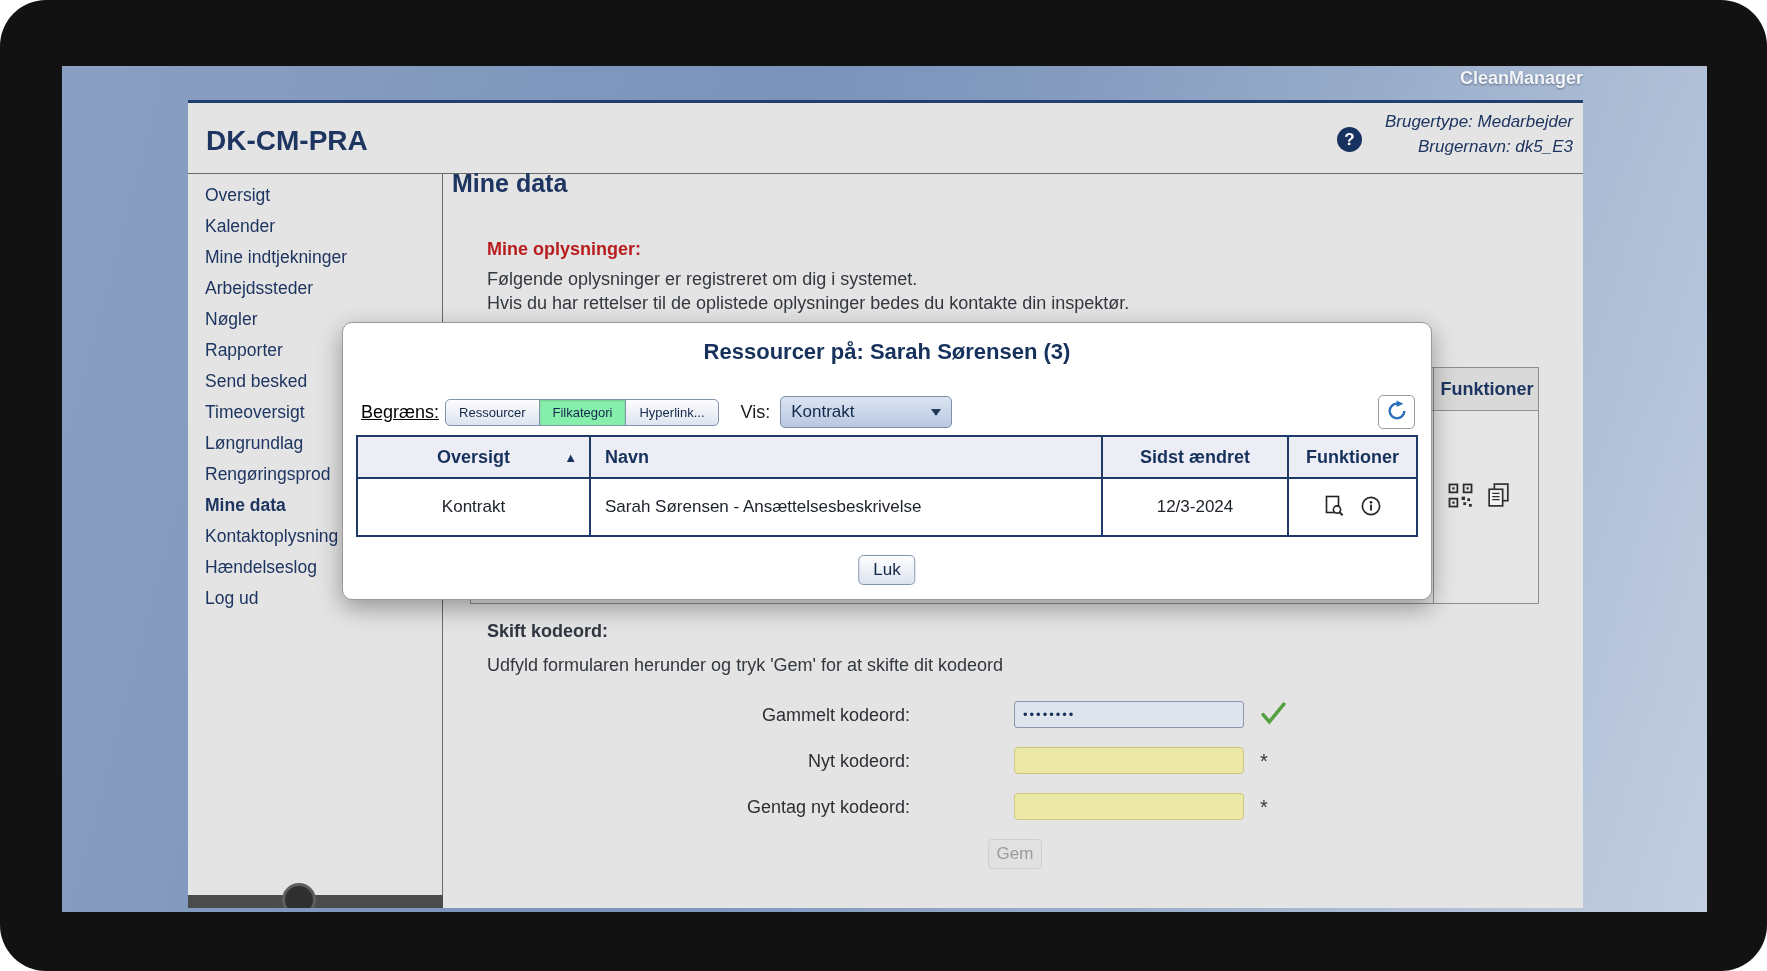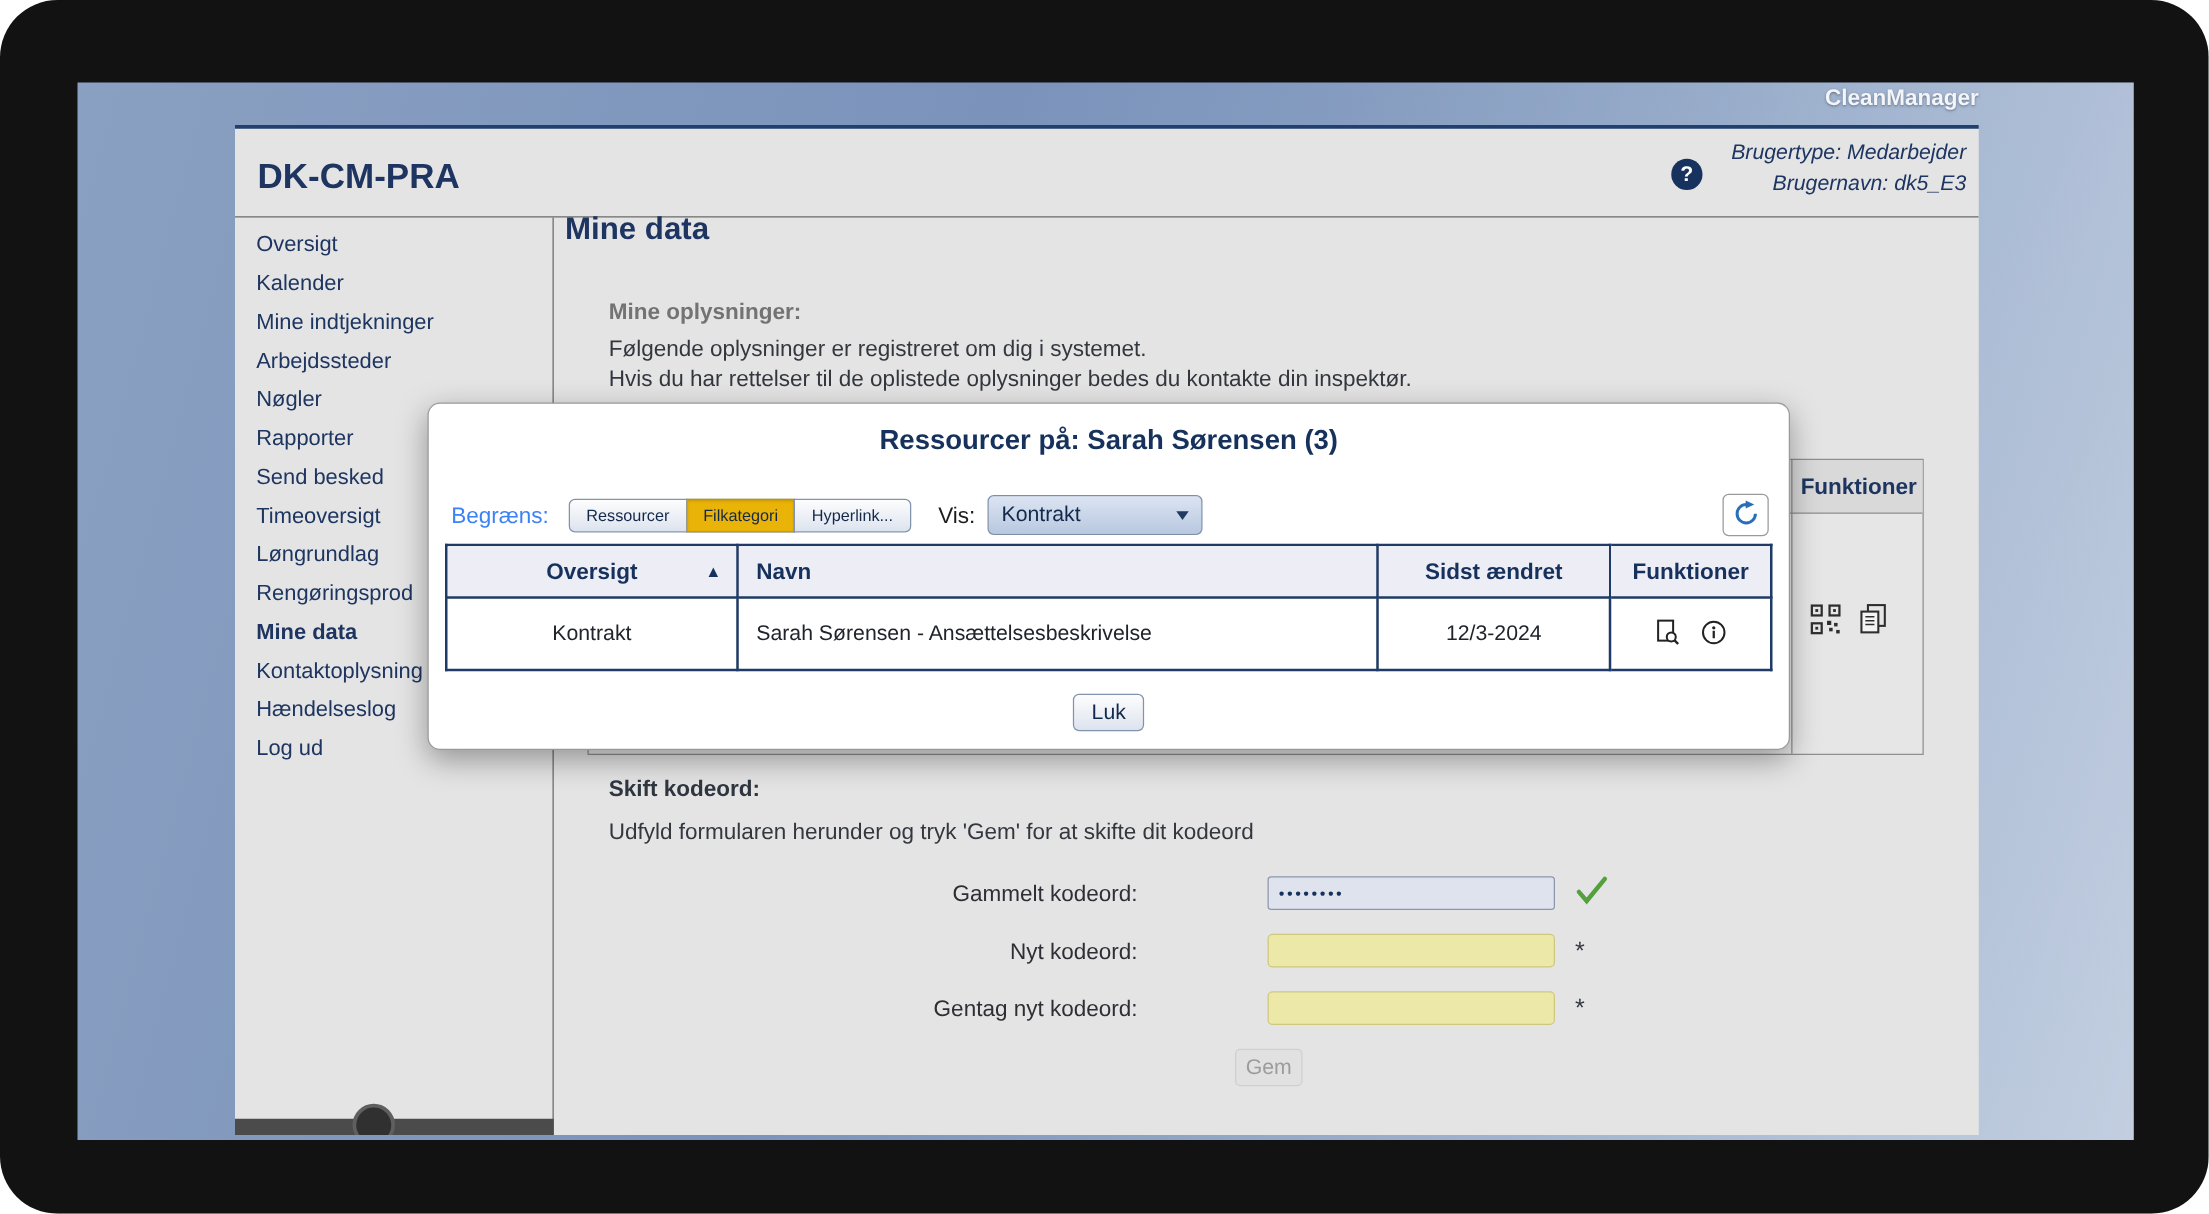--- a/index.html
+++ b/index.html
@@ -21,21 +21,21 @@
     display:flex;align-items:center;justify-content:center;font-size:17px;font-weight:bold;cursor:pointer;}
   .user-info{position:absolute;right:10px;top:6px;text-align:right;font-style:italic;font-size:17px;line-height:25px;color:#1d3560;}
 
   .header-divider{position:absolute;left:0;top:70px;width:100%;border-top:1px solid #6a6a6a;}
 
   .sidebar{position:absolute;left:0;top:71px;width:255px;height:737px;border-right:1px solid #6a6a6a;padding-top:6px;}
   .side-item{height:31px;line-height:31px;padding-left:17px;font-size:17.5px;color:#1d3560;white-space:nowrap;cursor:pointer;}
   .side-item.active{font-weight:bold;}
 
   .page-title{position:absolute;left:264px;top:66px;font-size:25px;font-weight:bold;color:#1d3560;}
-  .info-heading{position:absolute;left:299px;top:136px;font-size:18px;font-weight:bold;color:#737373;}
+  .info-heading{position:absolute;left:299px;top:136px;font-size:18px;font-weight:bold;color:#b91c1c;}
   .info-line1{position:absolute;left:299px;top:166px;font-size:18px;color:#33373e;}
   .info-line2{position:absolute;left:299px;top:190px;font-size:18px;color:#33373e;}
 
   
   .bg-table{position:absolute;left:282px;top:264px;width:1069px;height:237px;border:1px solid #8f8f8f;background:#e6e6e6;}
   .bg-table-header{position:absolute;left:0;top:0;right:0;height:43px;background:#d9d9d9;border-bottom:1px solid #8f8f8f;}
   .bg-col-divider{position:absolute;left:962px;top:0;bottom:0;border-left:1px solid #8f8f8f;}
   .bg-funktioner{position:absolute;left:963px;top:0;width:106px;height:43px;display:flex;align-items:center;justify-content:center;
     font-weight:bold;font-size:18px;color:#1d3560;}
   .bg-icons{position:absolute;left:976px;top:114px;display:flex;gap:12px;align-items:center;}
@@ -56,26 +56,26 @@
   .pw-suffix{position:absolute;left:1072px;top:0;height:30px;display:flex;align-items:center;}
   .asterisk{font-size:20px;color:#33373e;}
   .save-btn{position:absolute;left:800px;top:736px;width:54px;height:30px;background:#e1e1e1;border:1px solid #cfcfcf;border-radius:4px;
     color:#9c9c9c;font-size:17px;}
 
   
   .modal{position:absolute;left:342px;top:322px;width:1090px;height:278px;background:#ffffff;border:1px solid #9a9a9a;border-radius:10px;
     box-shadow:0 8px 24px rgba(0,0,0,.35);}
   .modal-title{margin-top:16px;text-align:center;font-size:22px;font-weight:bold;color:#16325c;}
   .controls{position:absolute;left:18px;right:16px;top:72px;height:34px;display:flex;align-items:center;}
-  .filter-label{font-size:18px;color:#3b82f6;margin-right:16px;}
+  .filter-label{font-size:18px;color:#000000;margin-right:6px;text-decoration:underline;}
   .seg-btn{padding:5px 13px;font-size:13px;color:#13294b;background:linear-gradient(#fdfdfe,#dde3ee);border:1px solid #8293ad;cursor:pointer;}
   .seg-btn + .seg-btn{margin-left:-1px;}
   .seg-btn.first{border-radius:5px 0 0 5px;}
   .seg-btn.last{border-radius:0 5px 5px 0;}
-  .seg-btn.selected{background:#eab308;box-shadow:inset 0 1px 2px rgba(0,0,0,.15);}
+  .seg-btn.selected{background:#86efac;box-shadow:inset 0 1px 2px rgba(0,0,0,.15);}
   .vis-label{margin-left:22px;font-size:18px;color:#1c1c1c;margin-right:10px;}
   .dropdown{width:172px;height:32px;border:1px solid #7e8fab;border-radius:5px;background:linear-gradient(#dbe4f2,#b9c8e0);
     display:flex;align-items:center;padding:0 10px;font-size:17px;color:#13294b;cursor:pointer;}
   .caret{margin-left:auto;width:0;height:0;border-left:5.5px solid transparent;border-right:5.5px solid transparent;border-top:7px solid #223a5e;}
   .refresh-btn{margin-left:auto;width:37px;height:34px;border:1px solid #9a9a9a;border-radius:5px;background:#fff;cursor:pointer;
     display:flex;align-items:center;justify-content:center;}
   .m-table{position:absolute;left:13px;top:112px;width:1062px;border-collapse:collapse;table-layout:fixed;}
   .m-table th,.m-table td{border:2px solid #1e3a66;}
   .m-table th{background:#ededf6;font-size:18px;color:#16325c;height:42px;position:relative;text-align:center;}
   .m-table th.navn-h{text-align:left;padding-left:14px;}

